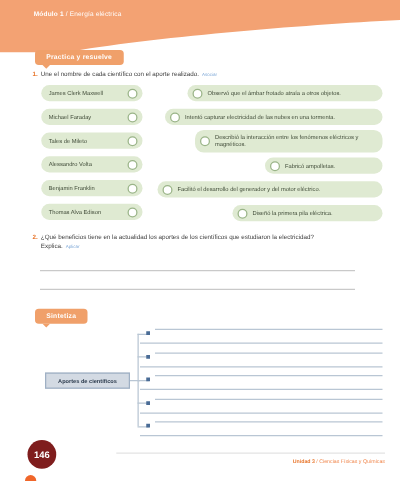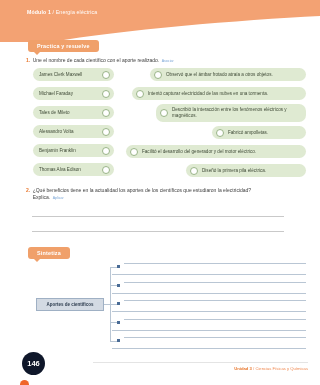--- a/index.html
+++ b/index.html
@@ -201,21 +201,21 @@
   }
 
   
   .page-badge {
     position: absolute;
     left: 22px;
     bottom: 10px;
     width: 23px;
     height: 23px;
     border-radius: 50%;
-    background: #0f172a;
+    background: #7f1d1d;
     color: #ffffff;
     font-size: 7.5px;
     font-weight: bold;
     display: flex;
     align-items: center;
     justify-content: center;
   }
   .footer-note {
     position: absolute;
     right: 12px;

